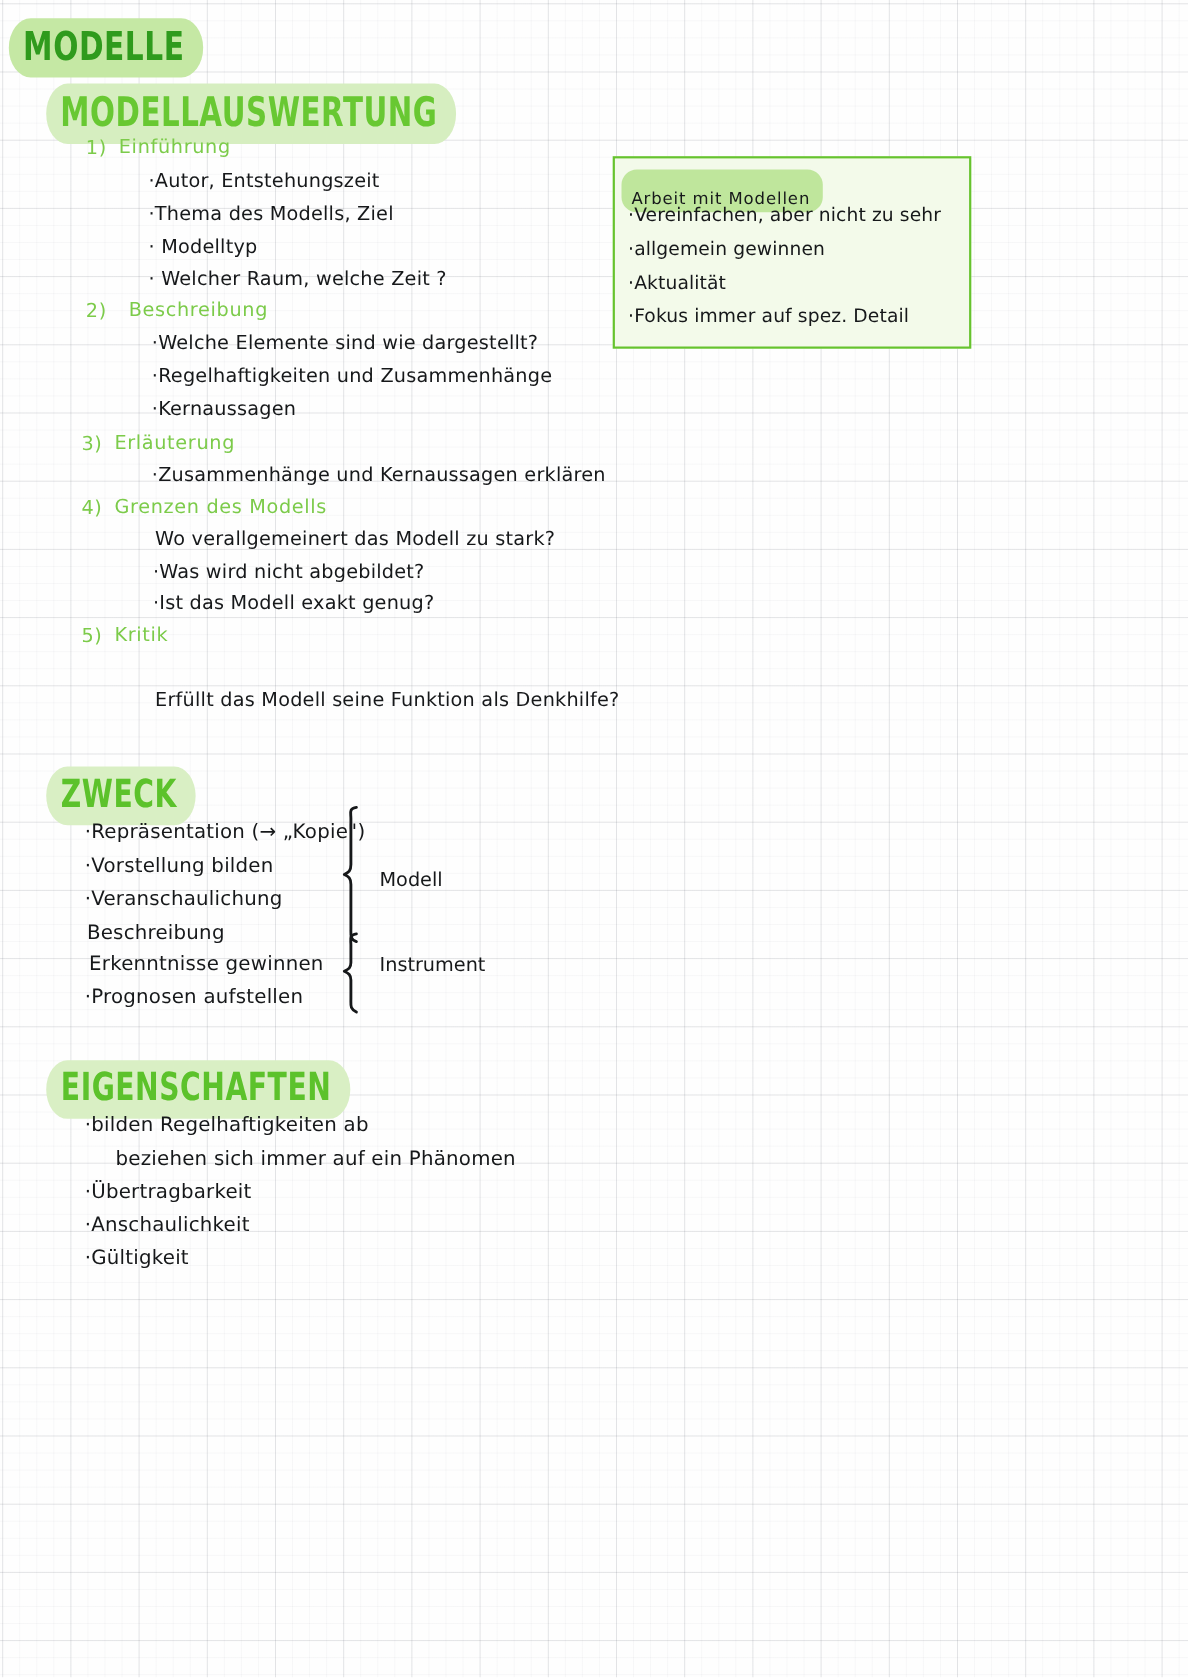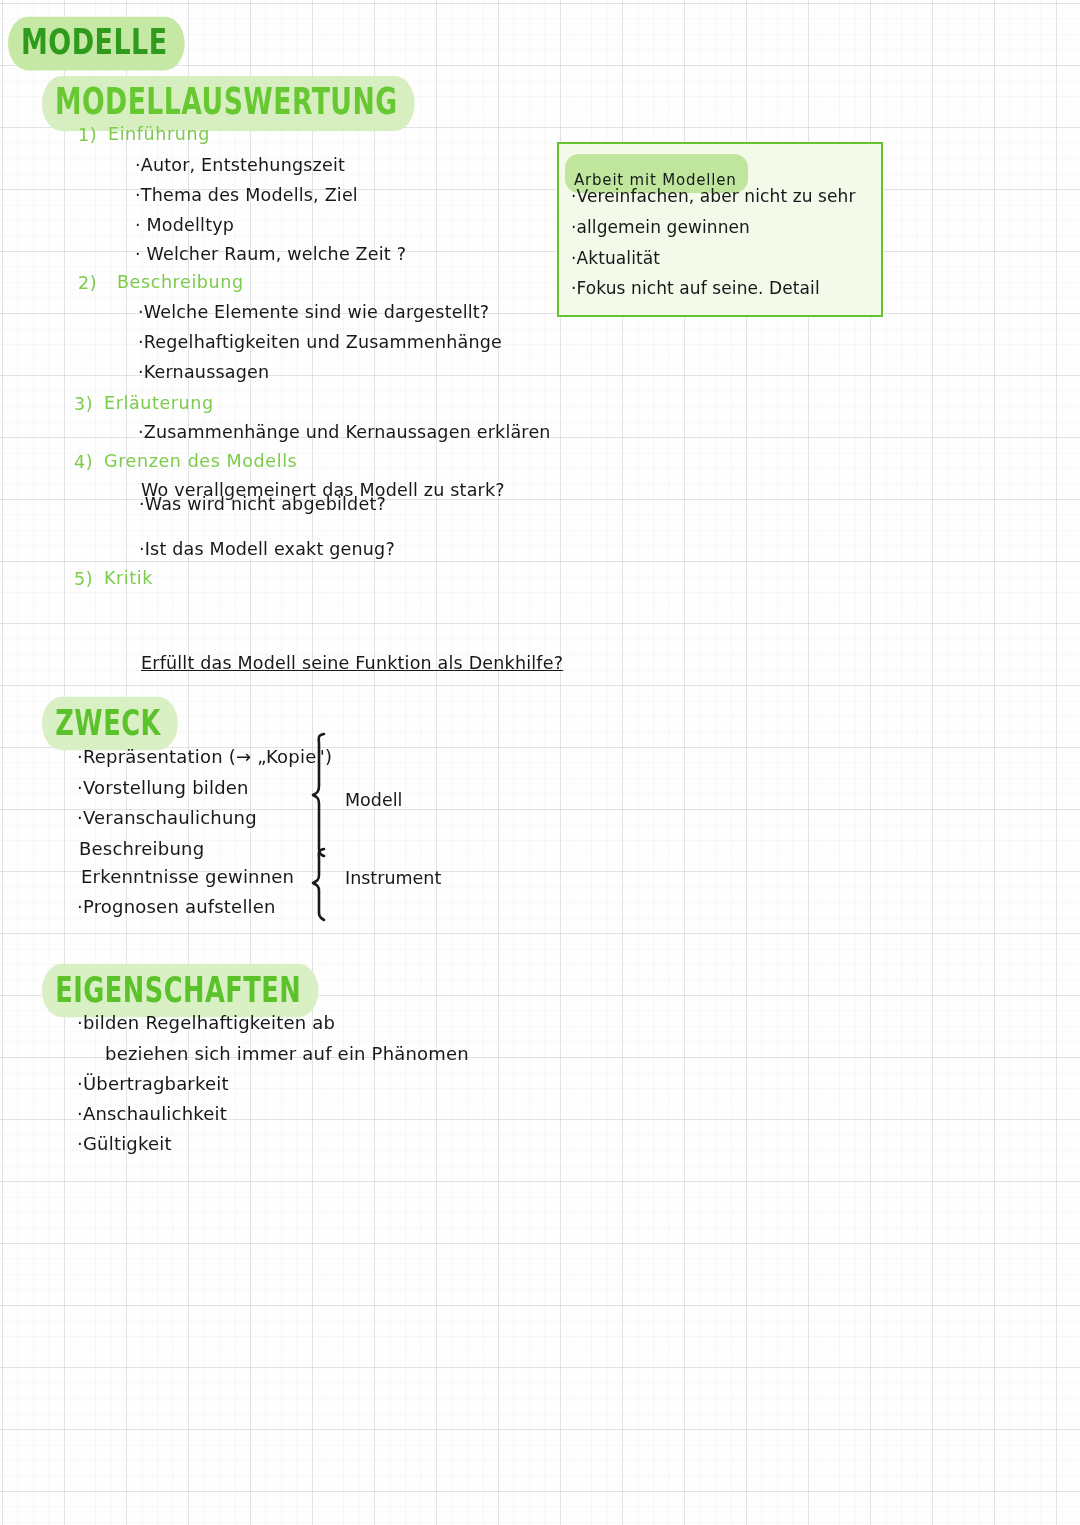--- a/index.html
+++ b/index.html
@@ -134,33 +134,33 @@
   <div class="hand sub" style="left:138px;top:334px;">·Regelhaftigkeiten und Zusammenhänge</div>
   <div class="hand sub" style="left:138px;top:364px;">·Kernaussagen</div>
 
   <div class="hand num" style="left:74px;top:396px;">3)</div>
   <div class="hand num" style="left:104px;top:395px;">Erläuterung</div>
   <div class="hand sub" style="left:138px;top:424px;">·Zusammenhänge und Kernaussagen erklären</div>
 
   <div class="hand num" style="left:74px;top:454px;">4)</div>
   <div class="hand num" style="left:104px;top:453px;">Grenzen des Modells</div>
   <div class="hand sub" style="left:141px;top:482px;">Wo verallgemeinert das Modell zu stark?</div>
-  <div class="hand sub" style="left:139px;top:496px;">·Was wird nicht abgebildet?</div>
+  <div class="hand sub" style="left:139px;top:512px;">·Was wird nicht abgebildet?</div>
   <div class="hand sub" style="left:139px;top:541px;">·Ist das Modell exakt genug?</div>
 
   <div class="hand num" style="left:74px;top:571px;">5)</div>
   <div class="hand num" style="left:104px;top:570px;">Kritik</div>
-  <div class="hand sub" style="left:141px;top:655px;text-decoration:underline;">Erfüllt das Modell seine Funktion als Denkhilfe?</div>
+  <div class="hand sub" style="left:141px;top:629px;">Erfüllt das Modell seine Funktion als Denkhilfe?</div>
 
   <div id="note-box"></div>
   <div id="note-title">Arbeit mit Modellen</div>
   <div class="note-line" style="top:186px;">·Vereinfachen, aber nicht zu sehr</div>
   <div class="note-line" style="top:217px;">·allgemein gewinnen</div>
   <div class="note-line" style="top:248px;">·Aktualität</div>
-  <div class="note-line" style="top:278px;">·Fokus nicht auf seine. Detail</div>
+  <div class="note-line" style="top:278px;">·Fokus immer auf spez. Detail</div>
 
   <div class="pill h3" style="left:42px;top:703px;">ZWECK</div>
 
   <div class="hand big" style="left:77px;top:748px;">·Repräsentation (→ „Kopie")</div>
   <div class="hand big" style="left:77px;top:779px;">·Vorstellung bilden</div>
   <div class="hand big" style="left:77px;top:809px;">·Veranschaulichung</div>
   <div class="hand big" style="left:79px;top:840px;">Beschreibung</div>
   <div class="hand big" style="left:81px;top:868px;">Erkenntnisse gewinnen</div>
   <div class="hand big" style="left:77px;top:898px;">·Prognosen aufstellen</div>
 

